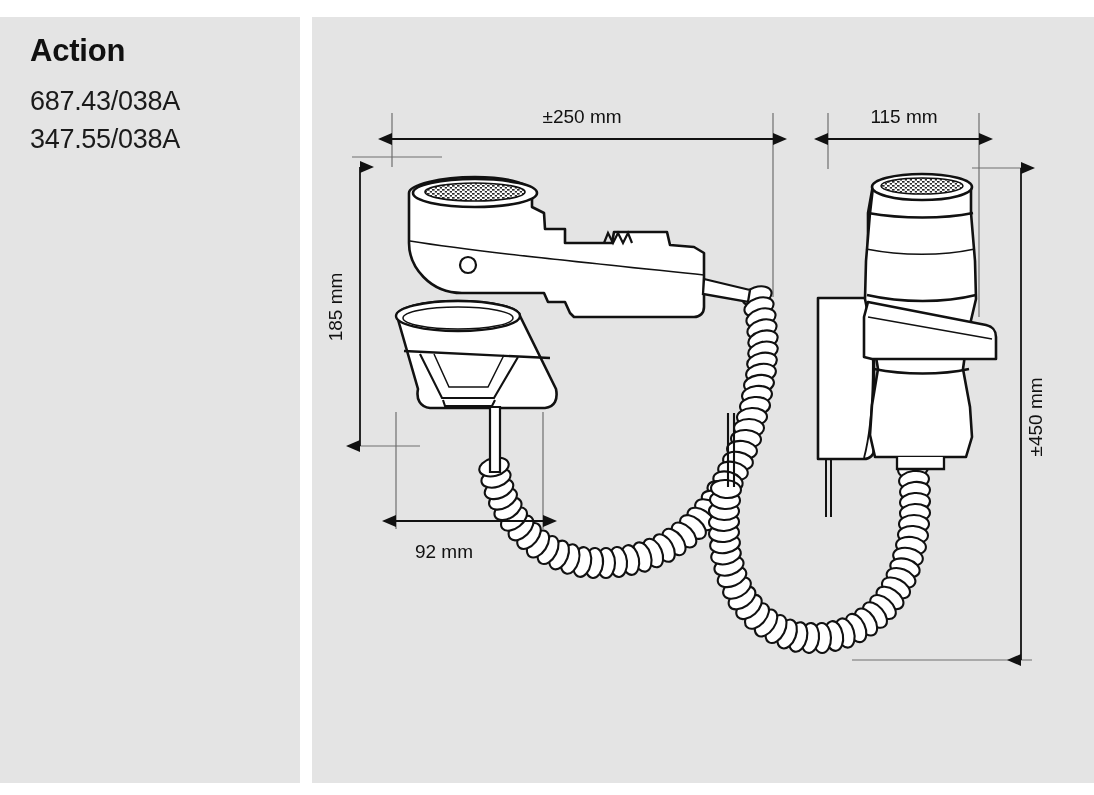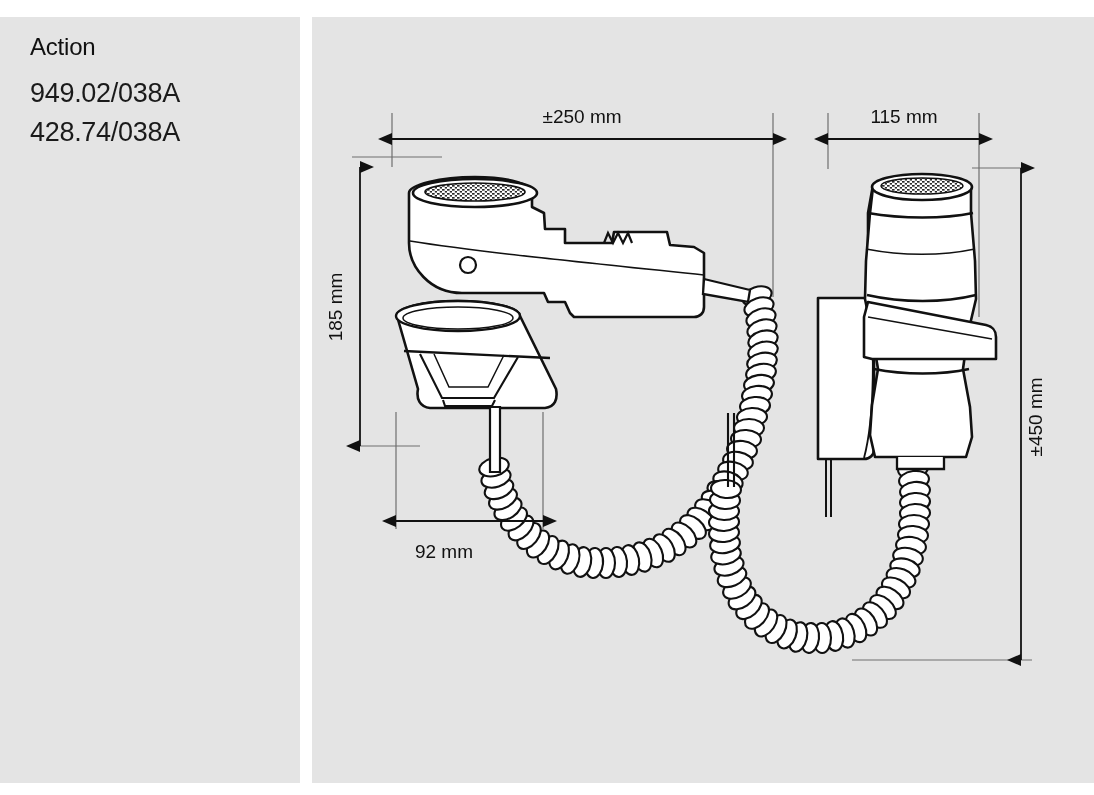--- a/index.html
+++ b/index.html
@@ -37,22 +37,22 @@
     width: 782px;
     height: 766px;
   }
   #info-inner {
     position: absolute;
     left: 30px;
     top: 17px;
     width: 260px;
   }
   #product-title {
-    font-size: 24px;
-    font-weight: normal;
+    font-size: 31px;
+    font-weight: bold;
     color: #111111;
     letter-spacing: -0.2px;
     margin: 0 0 14px 0;
     line-height: 1.1;
   }
   .code-line {
     font-size: 27px;
     color: #1a1a1a;
     line-height: 1.42;
     letter-spacing: -0.3px;
@@ -70,22 +70,22 @@
   }
 </style>
 </head>
 <body>
 
 <div id="sheet">
 
   <div class="panel" id="info-panel">
     <div id="info-inner">
       <div id="product-title">Action</div>
-      <div class="code-line">949.02/038A</div>
-      <div class="code-line">428.74/038A</div>
+      <div class="code-line">687.43/038A</div>
+      <div class="code-line">347.55/038A</div>
     </div>
   </div>
 
   <div class="panel" id="drawing-panel"></div>
 
   <svg id="drawing-svg" width="782" height="766" viewBox="0 0 782 766">
     <defs>
       <pattern id="grille-mesh" width="5" height="4" patternUnits="userSpaceOnUse">
         <rect width="5" height="4" fill="#ffffff"></rect>
         <rect x="0" y="0" width="2.6" height="1.7" fill="#2a2a2a"></rect>

